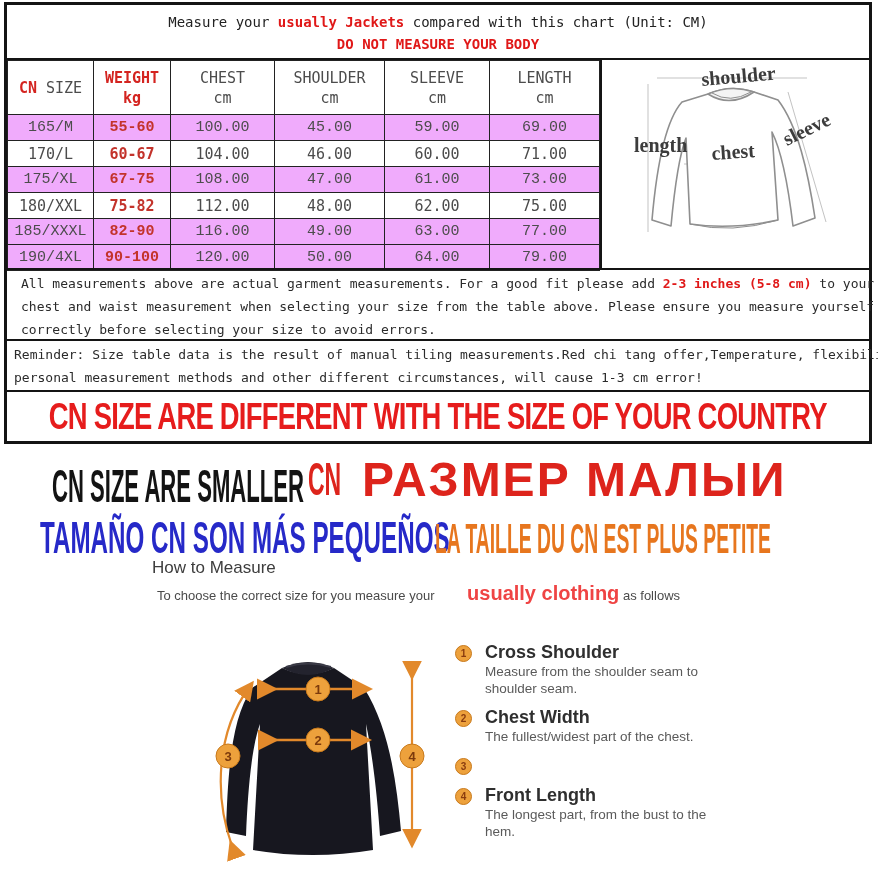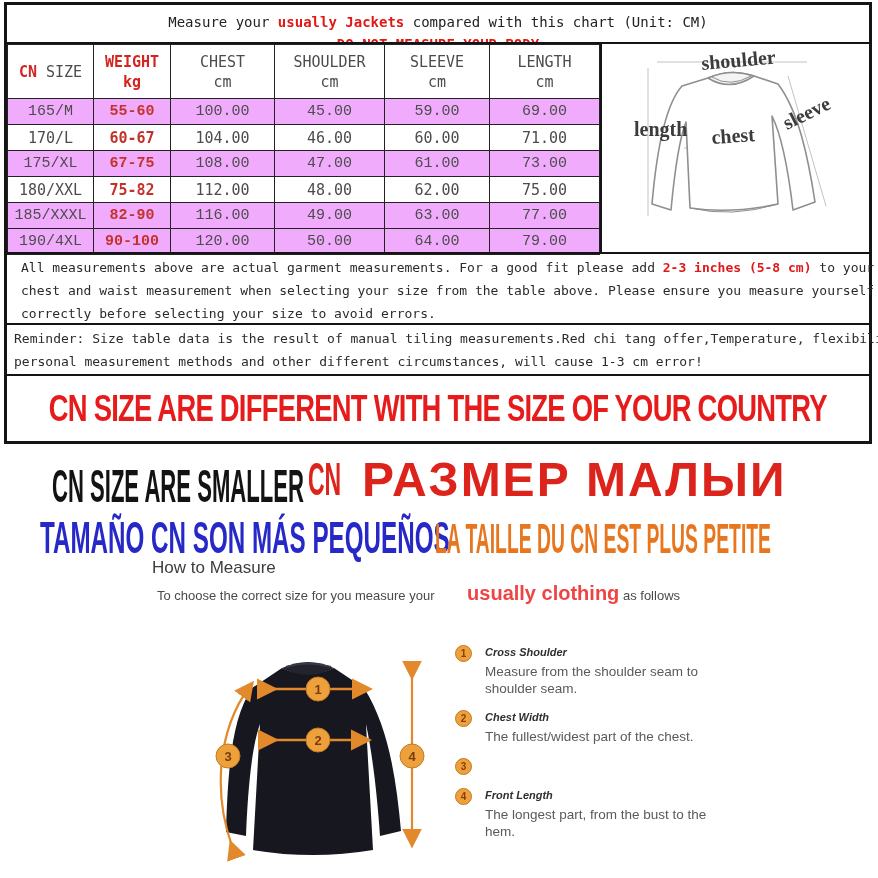--- a/index.html
+++ b/index.html
@@ -6,21 +6,21 @@
   html,body { background:#fff; }
   .canvas {
     position:relative; width:878px; height:878px; background:#fff; overflow:hidden;
     font-family:"DejaVu Sans Mono", monospace; color:#222;
   }
   
   .top-box {
     position:absolute; left:4px; top:2px; width:868px; height:442px;
     border:3px solid #141414; background:#fff; display:flex; flex-direction:column;
   }
-  .box-header { height:37px; text-align:center; padding-top:6px;border-radius:22px; }
+  .box-header { height:53px; text-align:center; padding-top:6px;border-radius:22px; }
   .hline1 { font-size:14px; color:#222; line-height:22px; white-space:nowrap; }
   .hline1 .red { color:#e01818; font-weight:bold; }
   .hline2 { font-size:14px; font-weight:bold; color:#e01818; line-height:22px; }
   .box-main { display:flex; border-top:2px solid #141414; height:210px; }
   table.size-table { width:592px; border-collapse:collapse; table-layout:fixed; }
   .size-table th, .size-table td {
     border:1px solid #222; text-align:center; vertical-align:middle;
     font-weight:normal; font-size:15px; color:#4c4c4c; overflow:hidden;
   }
   .size-table thead th { height:54px; background:#fff; }
@@ -59,21 +59,21 @@
   .htm-sub .red { color:#ef4444; font-weight:bold; font-size:20px;margin-left:29px; }
   
   .steps { position:absolute; left:455px; top:644px; width:300px; font-family:"Liberation Sans", sans-serif; }
   .step { display:flex; margin-bottom:12px; }
   .badge {
     flex:0 0 17px; width:17px; height:17px; border-radius:50%;
     background:#eda13c; border:1px solid #c8791b; color:#8a3c0f;
     font-size:10px; font-weight:bold; display:flex; align-items:center; justify-content:center;
     margin-right:13px; margin-top:1px;
   }
-  .step-title { font-size:11px; font-weight:bold; color:#2f2f2f; line-height:17px;font-style:italic; }
+  .step-title { font-size:18px; font-weight:bold; color:#2f2f2f; line-height:17px; }
   .step-desc { font-size:13.5px; color:#5a5a5a; line-height:17px; max-width:235px; margin-top:2px; }
   .sweater-svg { position:absolute; left:170px; top:628px; }
 </style>
 </head>
 <body>
 
 <div class="canvas">
 
   <div class="top-box">
 

